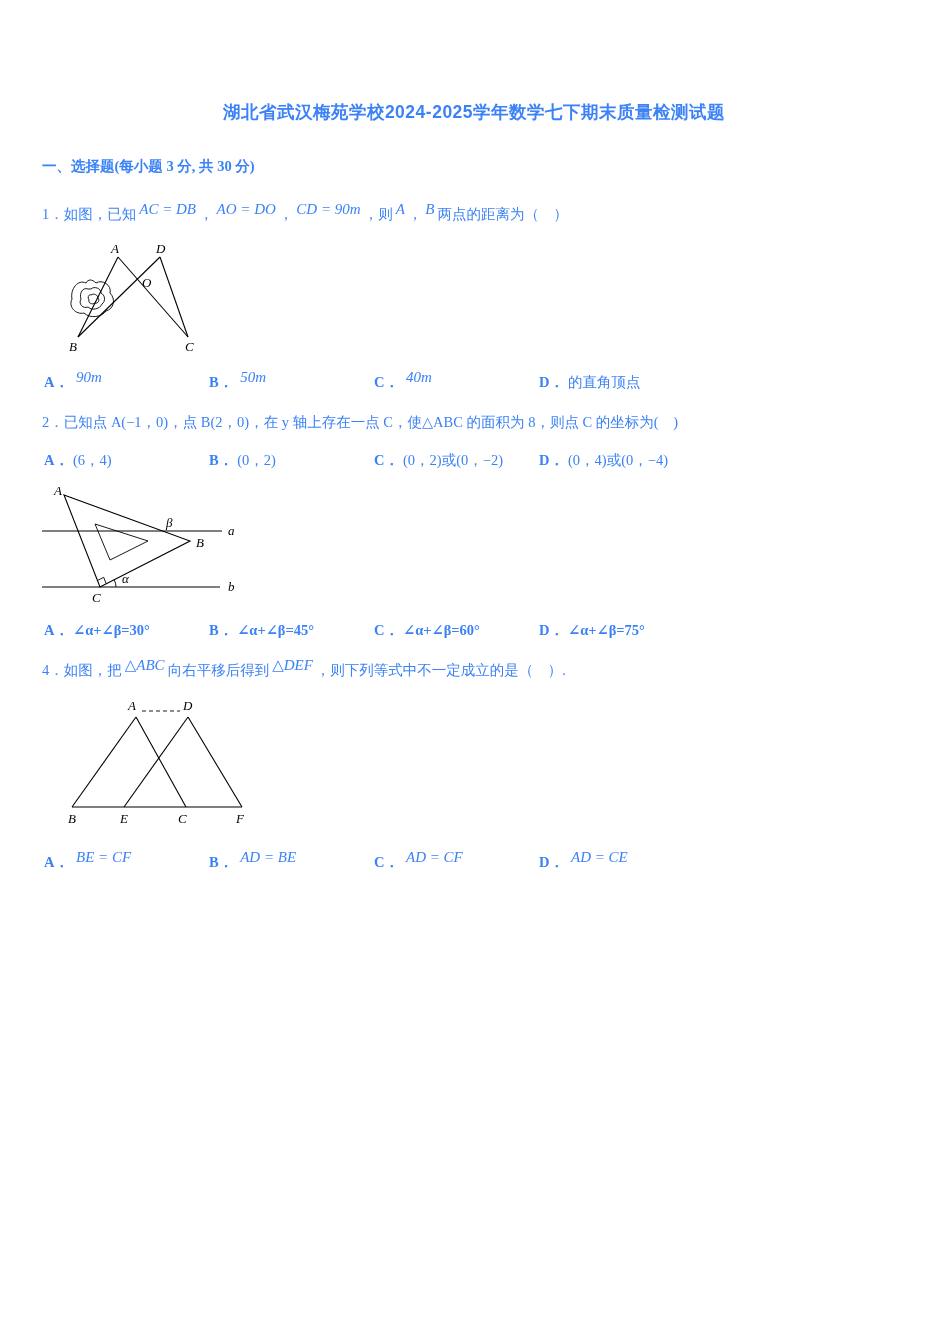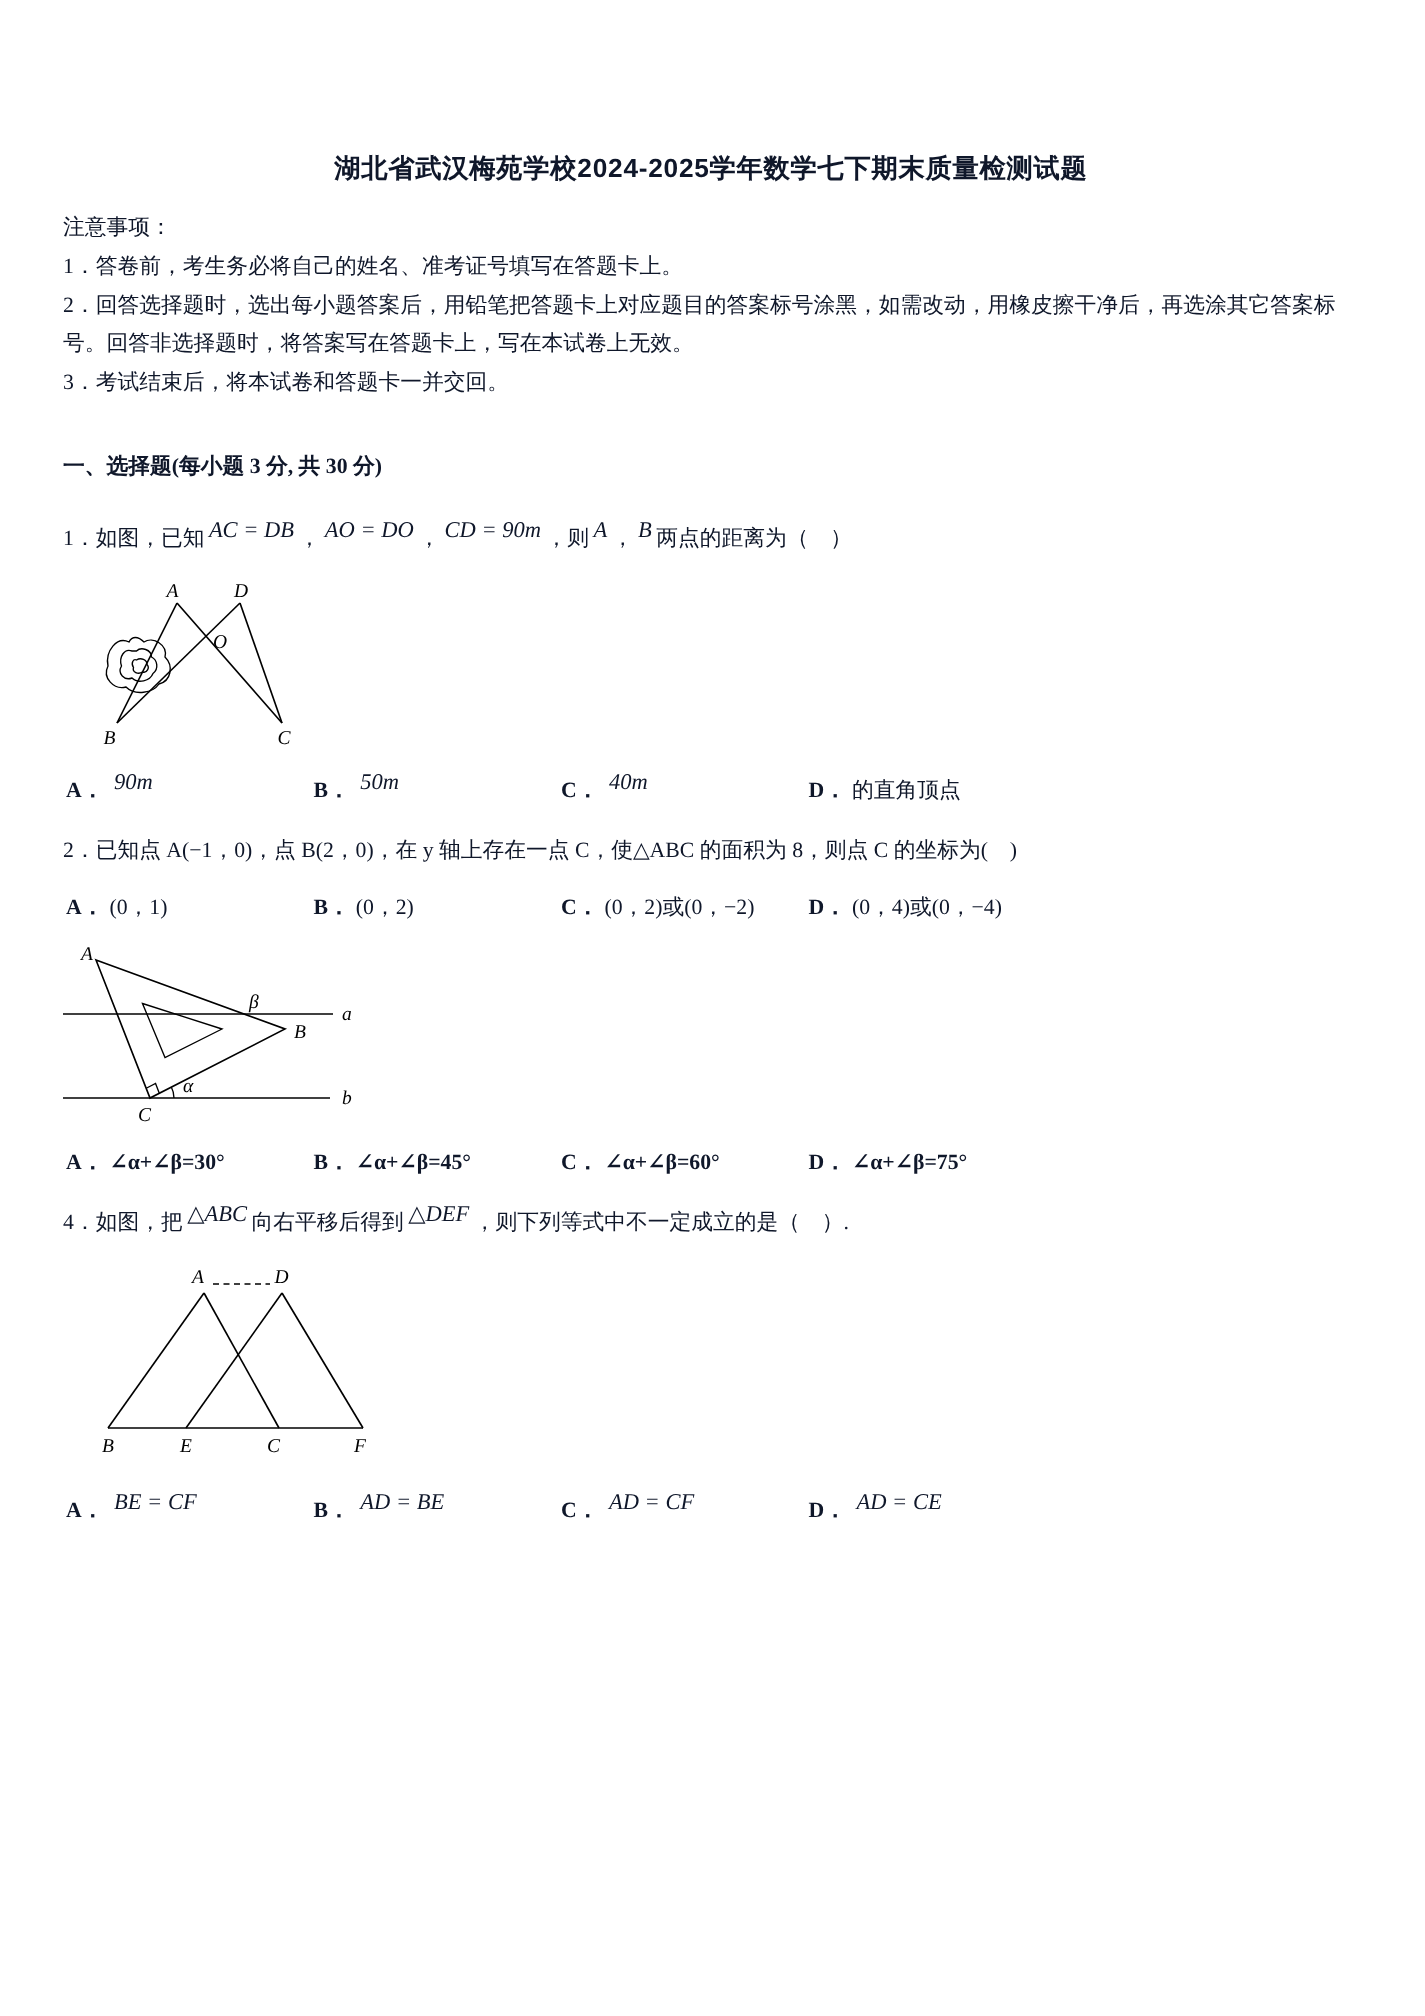--- a/index.html
+++ b/index.html
@@ -1,18 +1,18 @@
 <!DOCTYPE html>
 <html><head>
 <meta charset="utf-8">
 <style>
   * { margin:0; padding:0; box-sizing:border-box; }
   html,body { background:#fff; }
   .page {
-    width:950px; height:1344px; background:#fff; color:#0f172a;
+    width:950px; height:1344px; background:#fff; color:#3b82f6;
     font-family:"Liberation Serif","DejaVu Serif",serif;
     font-size:14.5px; padding:100px 44px 40px 42px;
     position:relative; overflow:hidden;
   }
   .title {
     text-align:center; font-weight:700; font-size:17.5px;
     font-family:"Liberation Sans","DejaVu Sans",sans-serif;
     margin-bottom:16px; letter-spacing:0.5px;
   }
   .notice p { line-height:1.78; }
@@ -38,26 +38,20 @@
   svg .geo { stroke:#000; stroke-width:1.1; fill:none; }
   svg .geo-thin { stroke:#000; stroke-width:0.9; fill:none; }
 </style>
 </head>
 <body>
 
 <div class="page">
 
   <div class="title">湖北省武汉梅苑学校2024-2025学年数学七下期末质量检测试题</div>
 
-  <div class="notice">
-    <div class="notice-heading">注意事项：</div>
-    <p>1．答卷前，考生务必将自己的姓名、准考证号填写在答题卡上。</p>
-    <p>2．回答选择题时，选出每小题答案后，用铅笔把答题卡上对应题目的答案标号涂黑，如需改动，用橡皮擦干净后，再选涂其它答案标号。回答非选择题时，将答案写在答题卡上，写在本试卷上无效。</p>
-    <p>3．考试结束后，将本试卷和答题卡一并交回。</p>
-  </div>
 
   <div class="sec-heading">一、选择题(每小题 3 分, 共 30 分)</div>
 
   <div class="qline">
     <span>1．如图，已知</span><span class="math">AC = DB</span><span>，</span><span class="math">AO = DO</span><span>，</span><span class="math">CD = 90m</span><span>，则</span><span class="math">A</span><span>，</span><span class="math">B</span><span>两点的距离为（　）</span>
   </div>
 
   <div class="fig">
     <svg width="160" height="118" viewBox="0 0 160 118">
       <line class="geo" x1="62" y1="16" x2="22" y2="96"></line>
@@ -78,21 +72,21 @@
   <div class="opts">
     <div><span class="olabel">A．</span><span class="math">90m</span></div>
     <div><span class="olabel">B．</span><span class="math">50m</span></div>
     <div><span class="olabel">C．</span><span class="math">40m</span></div>
     <div><span class="olabel">D．</span><span>的直角顶点</span></div>
   </div>
 
   <div class="qline">2．已知点 A(−1，0)，点 B(2，0)，在 y 轴上存在一点 C，使△ABC 的面积为 8，则点 C 的坐标为(　)</div>
 
   <div class="opts">
-    <div><span class="olabel">A．</span><span>(0，1)</span></div>
+    <div><span class="olabel">A．</span><span>(6，4)</span></div>
     <div><span class="olabel">B．</span><span>(0，2)</span></div>
     <div><span class="olabel">C．</span><span>(0，2)或(0，−2)</span></div>
     <div><span class="olabel">D．</span><span>(0，4)或(0，−4)</span></div>
   </div>
 
 
   <div class="fig" style="margin-left:0;">
     <svg width="205" height="122" viewBox="0 0 205 122">
       <line class="geo" x1="0" y1="46" x2="180" y2="46"></line>
       <line class="geo" x1="0" y1="102" x2="178" y2="102"></line>

